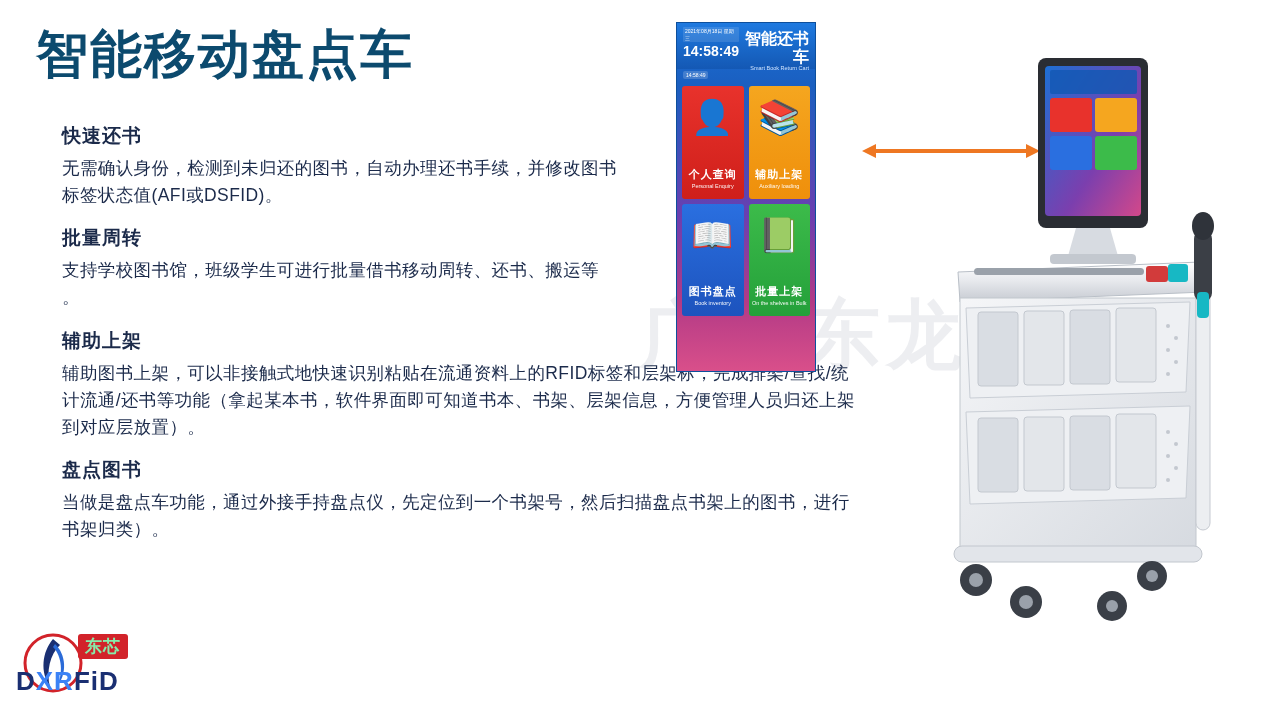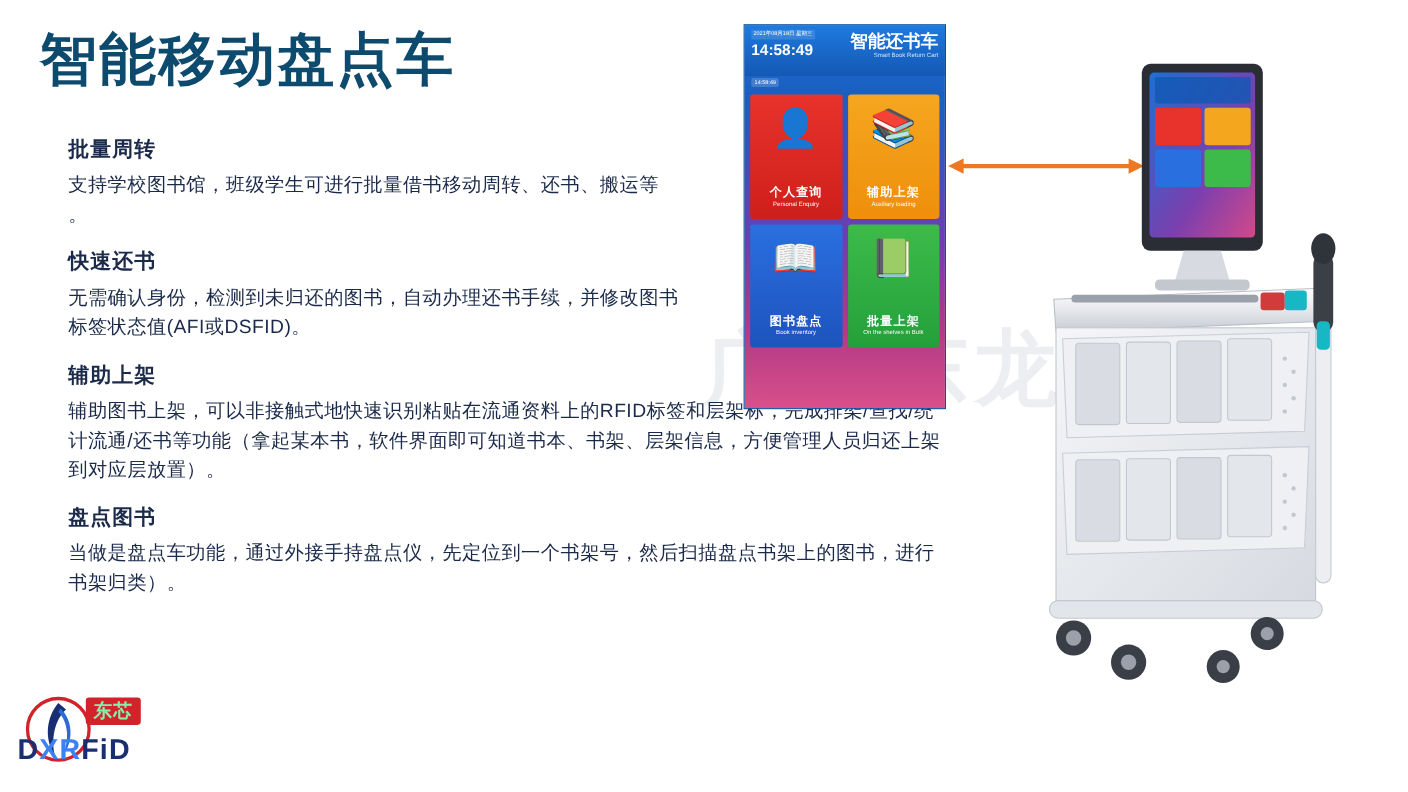--- a/index.html
+++ b/index.html
@@ -66,21 +66,21 @@
     letter-spacing: 6px;
     white-space: nowrap;
     pointer-events: none;
   }
 
   
   .kiosk-ui {
     position: absolute;
     left: 676px;
     top: 22px;
-    width: 184px;
+    width: 140px;
     height: 350px;
     background: linear-gradient(180deg, #1b6fd6 0%, #1a5fc0 18%, #6a3fb0 55%, #b23a86 80%, #d94f8a 100%);
     border: 1px solid #0d4f9c;
     box-sizing: border-box;
     overflow: hidden;
   }
   .kiosk-top {
     height: 46px;
     background: linear-gradient(180deg, #1f7ae0, #1458b4);
     display: flex;
@@ -224,27 +224,27 @@
 
 <div class="slide">
 
   <div class="page-title">智能移动盘点车</div>
 
   <div class="watermark">广州东龙科技</div>
 
   <div class="content">
 
     <div class="section narrow">
+      <div class="section-head">快速还书</div>
+      <div class="section-body">无需确认身份，检测到未归还的图书，自动办理还书手续，并修改图书标签状态值(AFI或DSFID)。</div>
+    </div>
+
+    <div class="section narrow">
       <div class="section-head">批量周转</div>
       <div class="section-body">支持学校图书馆，班级学生可进行批量借书移动周转、还书、搬运等 。</div>
-    </div>
-
-    <div class="section narrow">
-      <div class="section-head">快速还书</div>
-      <div class="section-body">无需确认身份，检测到未归还的图书，自动办理还书手续，并修改图书标签状态值(AFI或DSFID)。</div>
     </div>
 
     <div class="section wide">
       <div class="section-head">辅助上架</div>
       <div class="section-body">辅助图书上架，可以非接触式地快速识别粘贴在流通资料上的RFID标签和层架标，完成排架/查找/统计流通/还书等功能（拿起某本书，软件界面即可知道书本、书架、层架信息，方便管理人员归还上架到对应层放置）。</div>
     </div>
 
     <div class="section wide">
       <div class="section-head">盘点图书</div>
       <div class="section-body">当做是盘点车功能，通过外接手持盘点仪，先定位到一个书架号，然后扫描盘点书架上的图书，进行书架归类）。</div>

